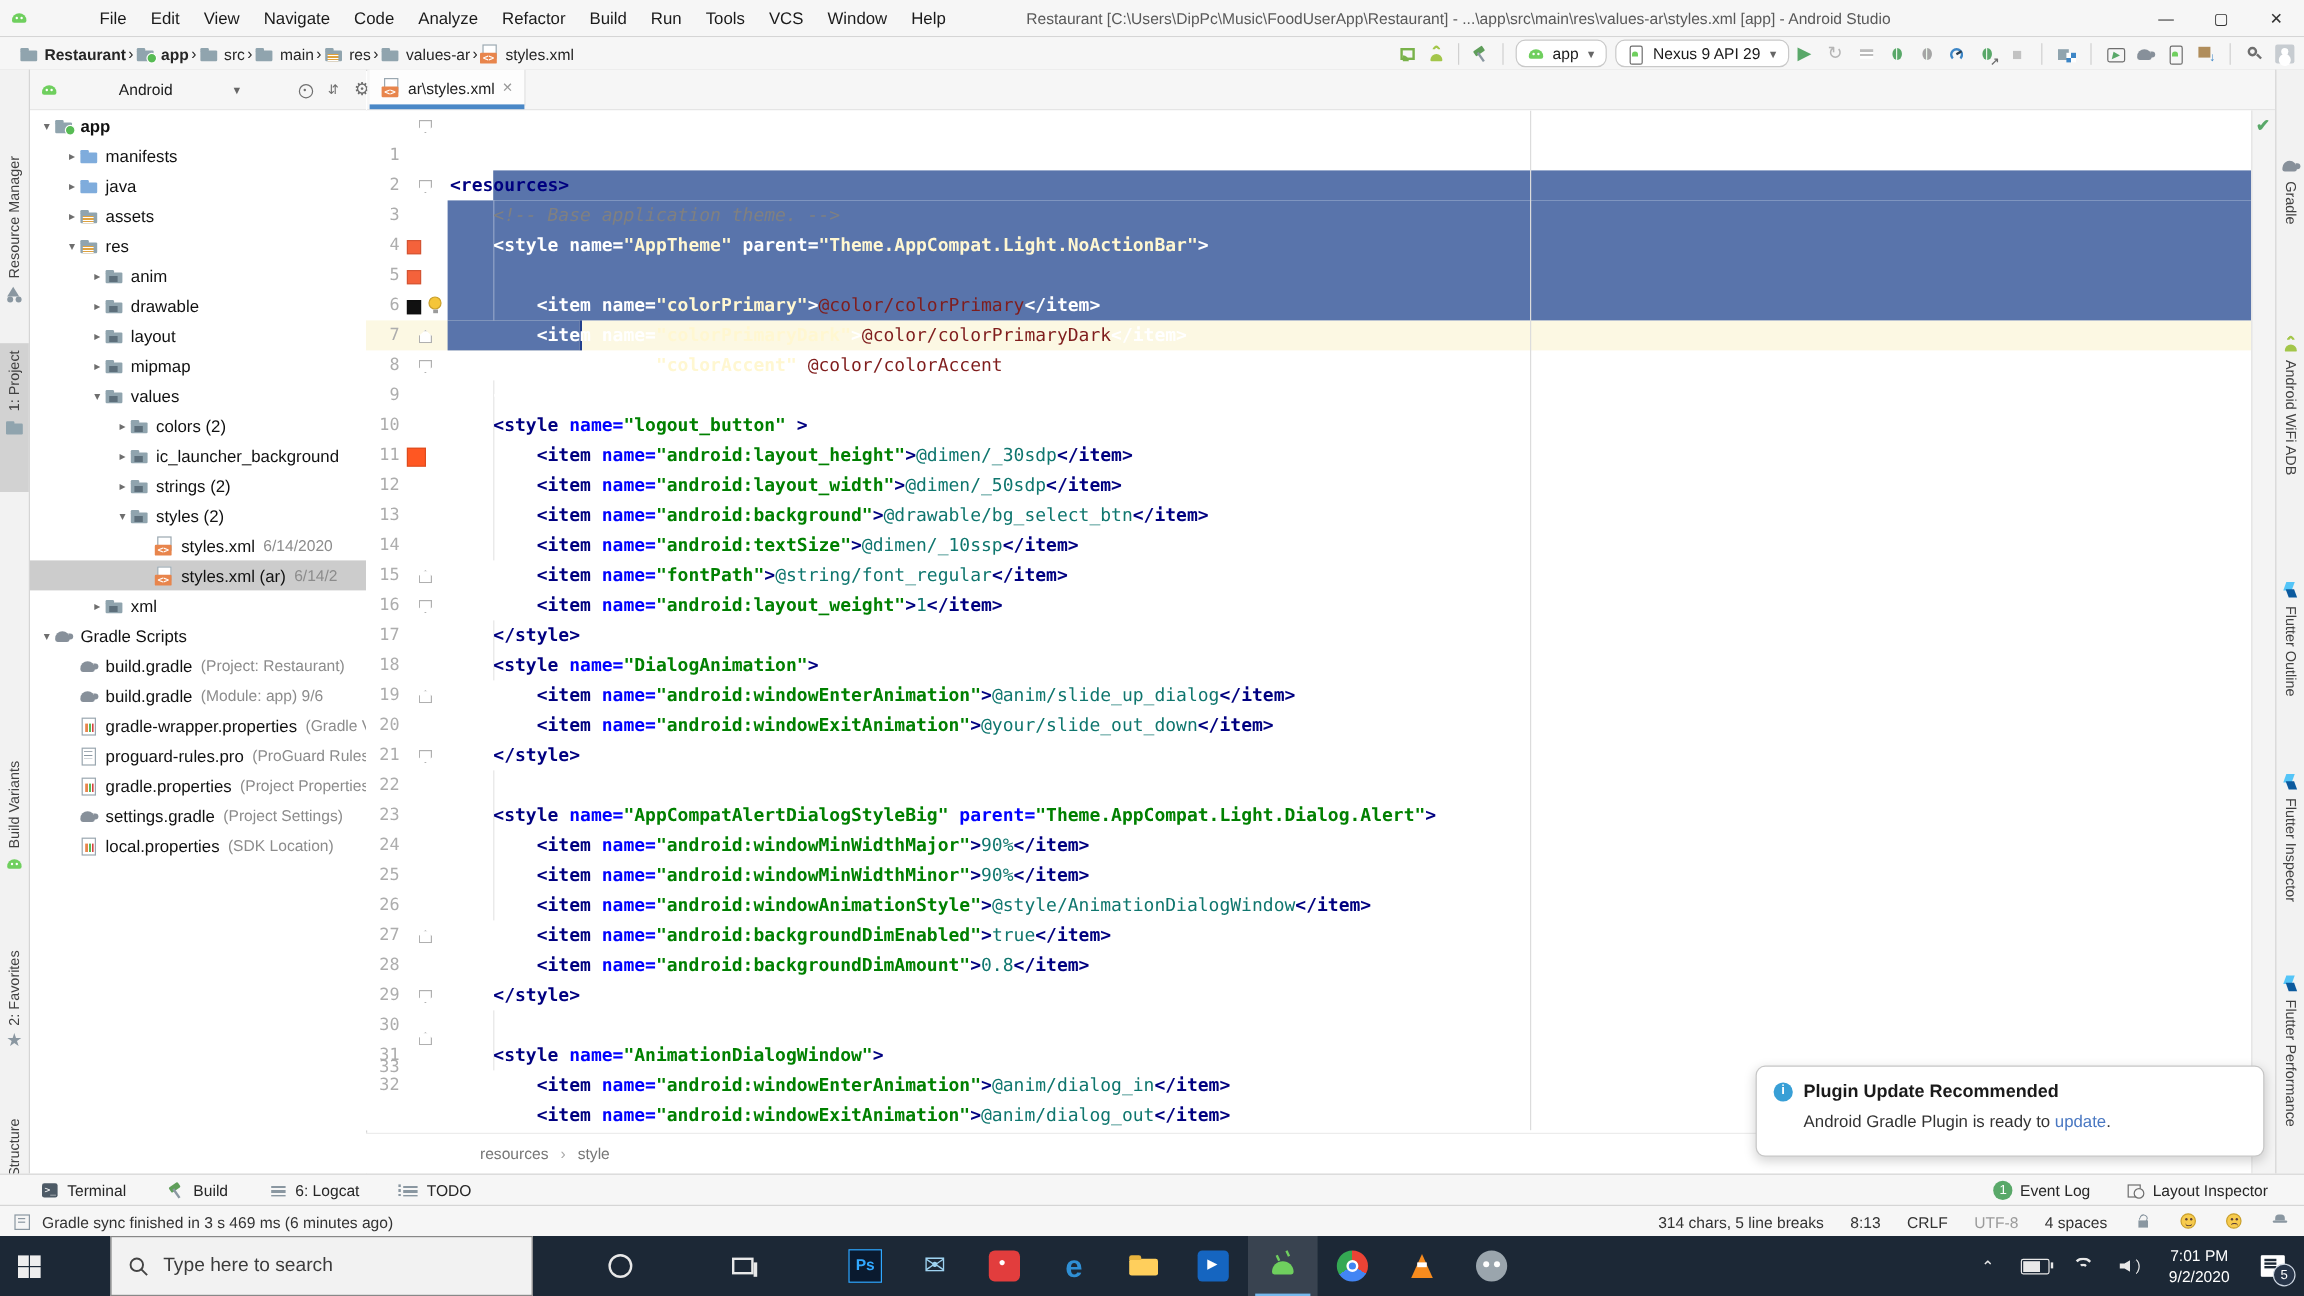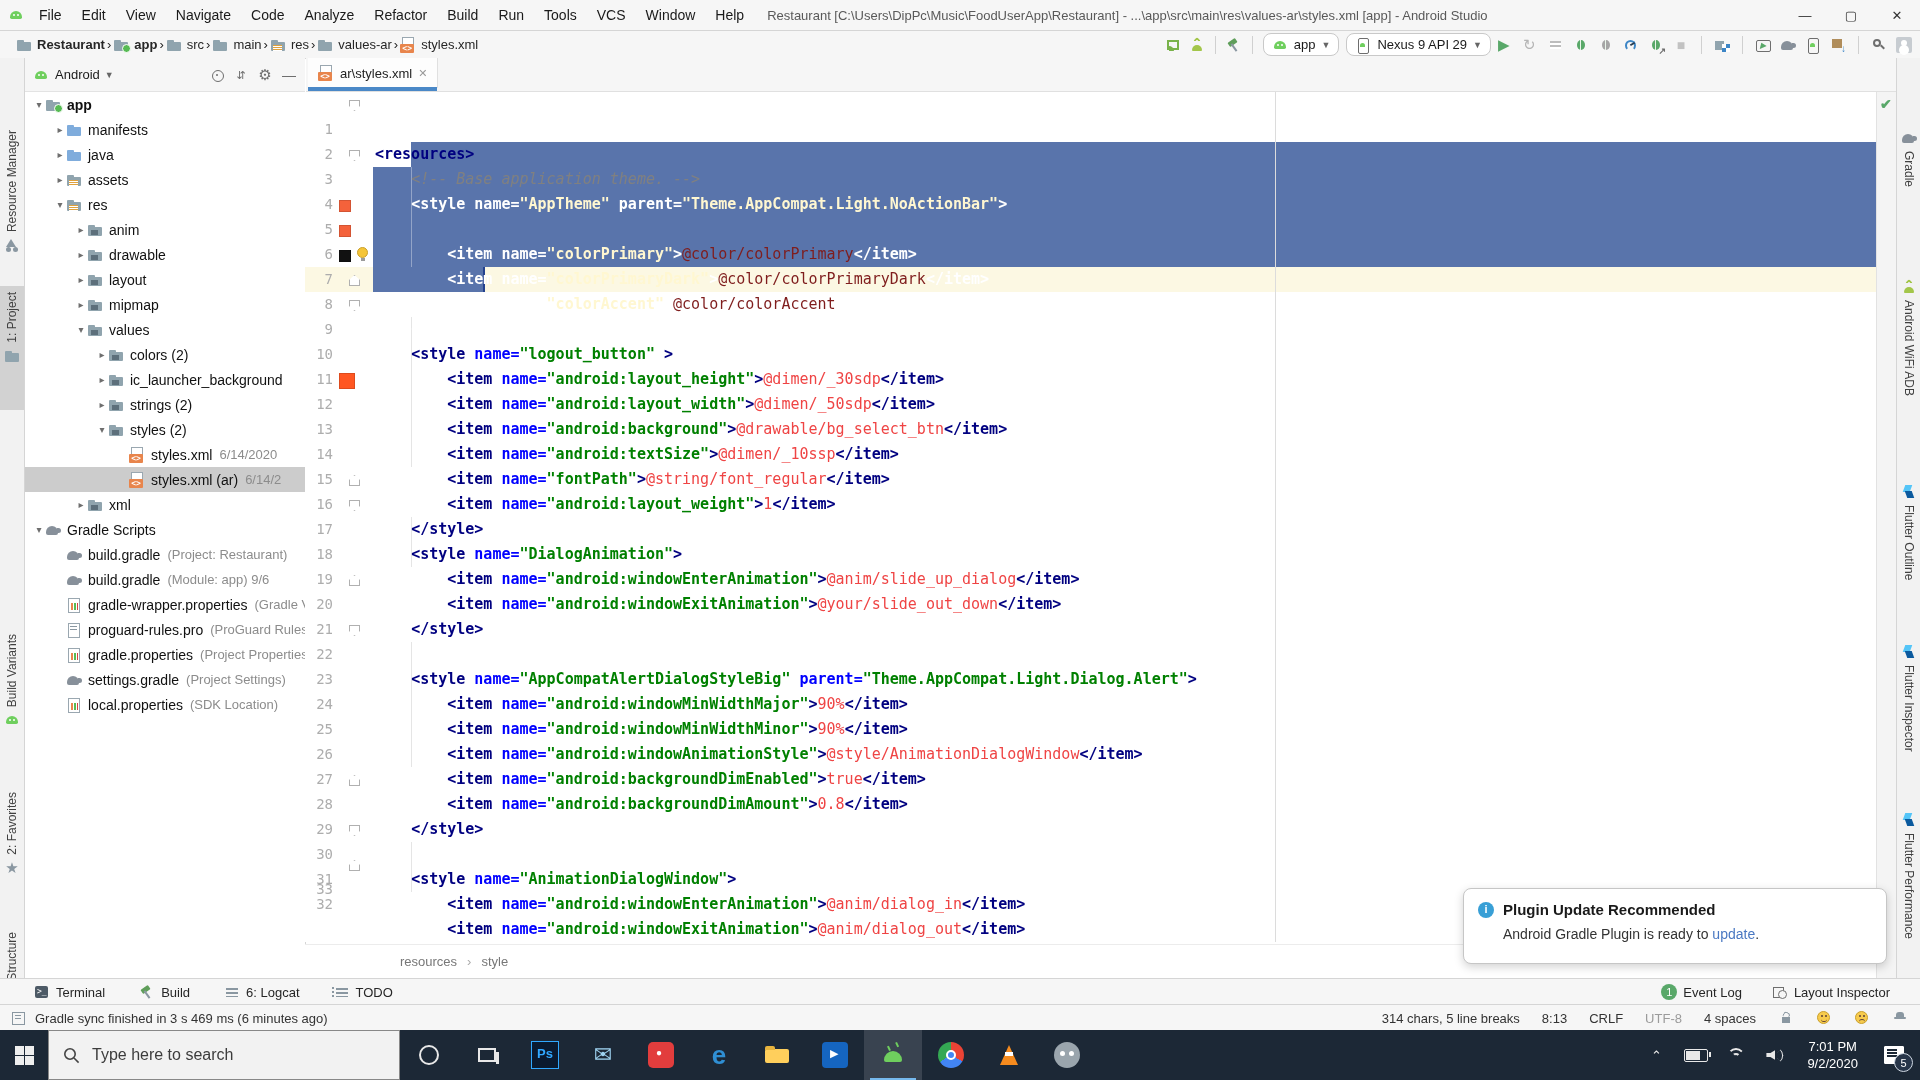--- a/index.html
+++ b/index.html
@@ -1,32 +1,32 @@
 <!DOCTYPE html>
 <html><head>
 <meta charset="utf-8">
 <style>
   html,body{margin:0;padding:0;background:#888;}
   #root{position:relative;width:1920px;height:1080px;background:#fff;overflow:hidden;
         font-family:"Liberation Sans",sans-serif;-webkit-font-smoothing:antialiased;}
-  .abs{position:absolute;}
+  .abs{position:absolute;gap:44px;}
   
   #titlebar{left:0;top:0;width:1920px;height:30px;background:#f6f6f6;border-bottom:1px solid #d5d5d5;
             display:flex;align-items:center;}
   #menubar{display:flex;align-items:center;gap:2px;margin-left:6px;}
   .menu-item{padding:3px 9px;font-size:14px;color:#1a1a1a;cursor:default;}
   #win-title{font-size:13px;color:#595959;margin-left:14px;white-space:nowrap;overflow:hidden;flex:1;}
   .win-btns{display:flex;height:30px;}
   .win-btn{width:46px;height:30px;display:flex;align-items:center;justify-content:center;
            font-size:13px;color:#333;}
   
   #toolbar{left:0;top:31px;width:1920px;height:27px;background:#f6f6f6;border-bottom:1px solid #d5d5d5;
            display:flex;align-items:center;font-size:13px;color:#262626;}
   #crumbs{display:flex;align-items:center;margin-left:14px;}
-  .crumb{display:flex;align-items:center;gap:5px;padding:0 2px;}
+  .crumb{display:flex;align-items:flex-end;gap:5px;padding:0 2px;}
   .crumb.b{font-weight:bold;}
   #tb-right{margin-left:auto;display:flex;align-items:center;gap:7px;padding-right:8px;}
   .tb-sep{width:1px;height:18px;background:#d0d0d0;margin:0 3px;}
   .combo{display:flex;align-items:center;gap:6px;border:1px solid #c9c9c9;border-radius:8px;
          background:#fff;height:21px;padding:0 8px;font-size:13px;color:#1a1a1a;}
   .carat{font-size:9px;color:#666;}
   
   #lstripe{left:0;top:58px;width:24px;height:920px;background:#f2f2f2;border-right:1px solid #d5d5d5;}
   #rstripe{left:1896px;top:58px;width:24px;height:920px;background:#f2f2f2;border-left:1px solid #d5d5d5;}
   .vlabel{position:absolute;left:0;width:24px;display:flex;flex-direction:column;align-items:center;gap:5px;}
@@ -50,21 +50,21 @@
        display:flex;align-items:center;gap:6px;padding:0 10px;font-size:13px;color:#222;}
   #tab .under{position:absolute;left:0;bottom:-3px;width:100%;height:4px;background:#4a88c7;}
   #editor{left:305px;top:92px;width:1571px;height:850px;background:#fff;overflow:hidden;
           font-family:"DejaVu Sans Mono",monospace;font-size:15px;}
   .erow{position:absolute;left:0;width:1571px;height:25px;line-height:25px;white-space:pre;}
   .gnum{position:absolute;left:0;width:28px;text-align:right;color:#adadad;font-size:14px;}
   .codetx{position:absolute;left:70px;}
   .t{color:#000080;font-weight:bold;}
   .a{color:#0000ff;font-weight:bold;}
   .v{color:#008000;font-weight:bold;}
-  .x{color:#ef4444;}
+  .x{color:#0f766e;}
   .c{color:#808080;font-style:italic;}
   .erow.sel .t,.erow.sel .a{color:#ffffff;}
   .erow.sel .v{color:#fff7d1;}
   .erow.sel .x{color:#7f1d1d;}
   .erow.sel .c{color:#dadfe8;}
   .layer{position:absolute;}
   #marginline{width:1px;background:#dcdcdc;}
   .guide{width:1px;background:#e5e5e5;}
   .sguide{width:1px;background:rgba(255,255,255,.35);}
   .selblk{background:#5974ab;}

